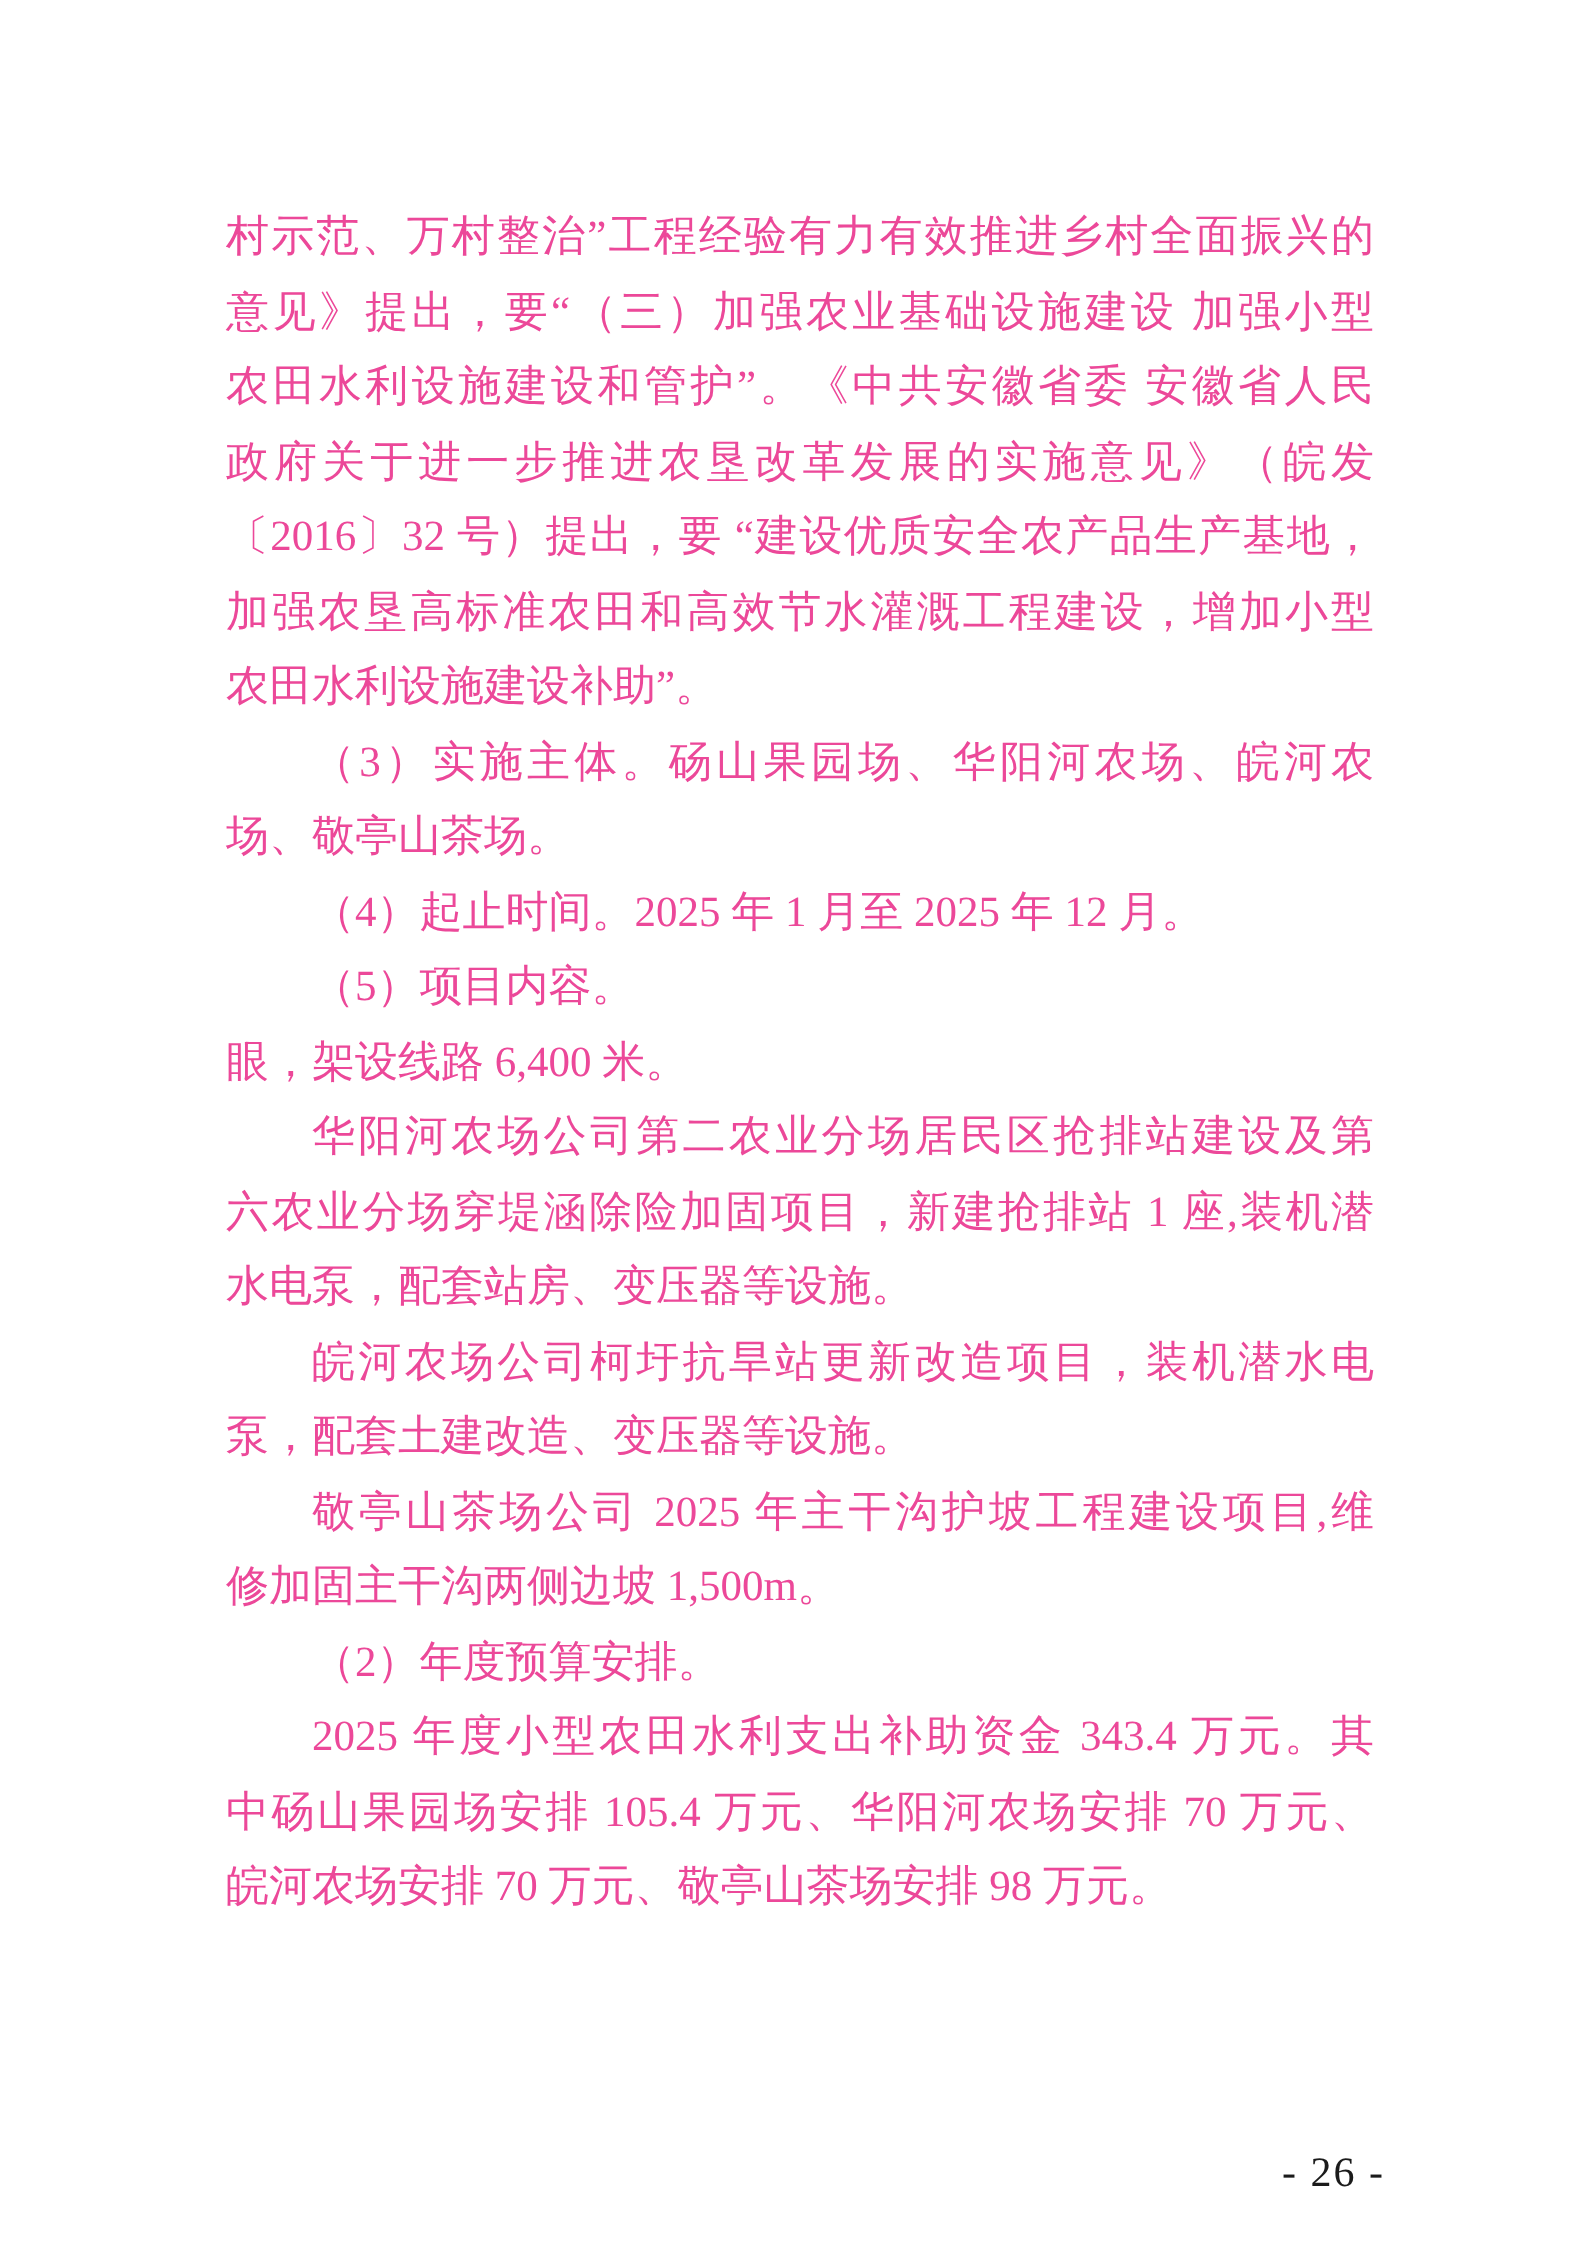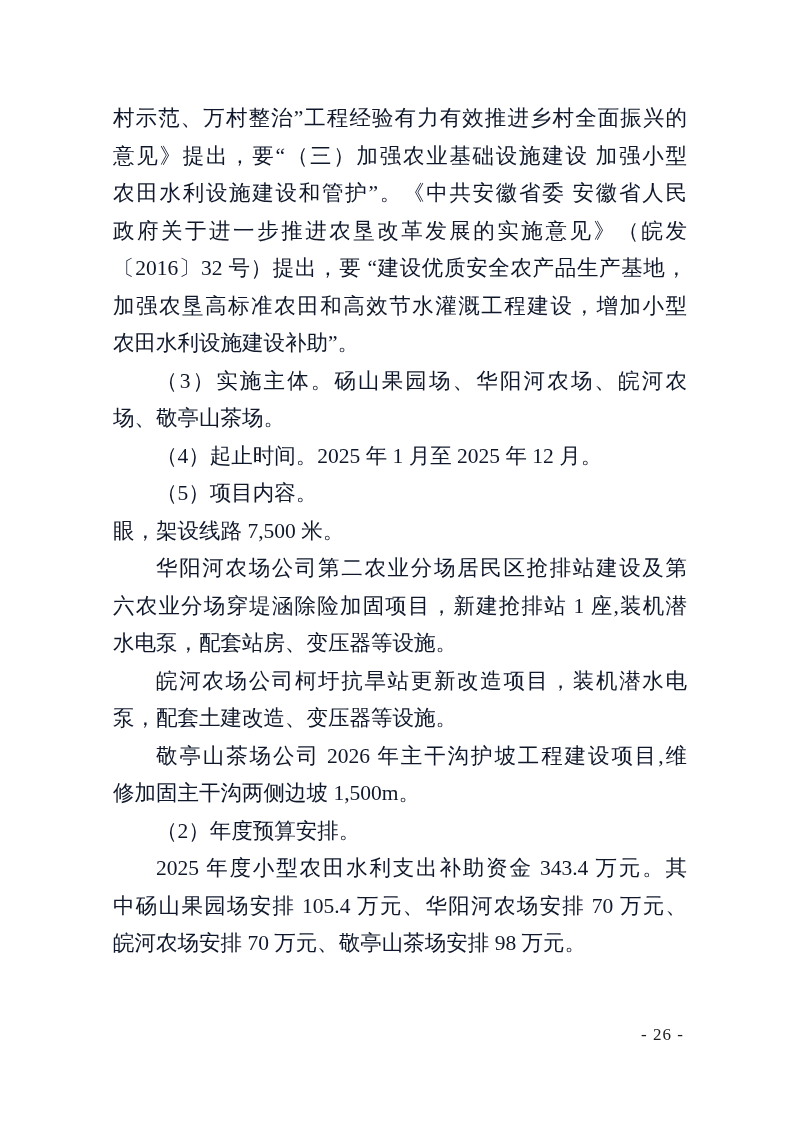--- a/index.html
+++ b/index.html
@@ -14,62 +14,62 @@
   .textblock {
     position: absolute;
     left: 113px;
     top: 100px;
     width: 574px;
   }
   .line {
     font-size: 21.5px;
     line-height: 37.5px;
     height: 37.5px;
-    color: #0f172a;
+    color: #ec4899;
     white-space: nowrap;
     text-align: justify;
     text-align-last: left;
   }
   .just {
     text-align-last: justify;
     text-justify: inter-character;
   }
   .indent { text-indent: 2em; }
   .pagenum {
     position: absolute;
     left: 641px;
-    top: 1025px;
-    font-size: 17px;
+    top: 1074px;
+    font-size: 21px;
     color: #1b1b1b;
     letter-spacing: 1px;
   }
 </style>
 </head>
 <body>
 
 <div class="page">
   <div class="textblock">
     <div class="line just">村示范、万村整治”工程经验有力有效推进乡村全面振兴的</div>
     <div class="line just">意见》提出，要“（三）加强农业基础设施建设 加强小型</div>
     <div class="line just">农田水利设施建设和管护”。《中共安徽省委 安徽省人民</div>
     <div class="line just">政府关于进一步推进农垦改革发展的实施意见》（皖发</div>
     <div class="line just">〔2016〕32 号）提出，要 “建设优质安全农产品生产基地，</div>
     <div class="line just">加强农垦高标准农田和高效节水灌溉工程建设，增加小型</div>
     <div class="line">农田水利设施建设补助”。</div>
     <div class="line just indent">（3）实施主体。砀山果园场、华阳河农场、皖河农</div>
     <div class="line">场、敬亭山茶场。</div>
     <div class="line indent">（4）起止时间。2025 年 1 月至 2025 年 12 月。</div>
     <div class="line indent">（5）项目内容。</div>
-    <div class="line">眼，架设线路 7,500 米。</div>
+    <div class="line">眼，架设线路 6,400 米。</div>
     <div class="line just indent">华阳河农场公司第二农业分场居民区抢排站建设及第</div>
     <div class="line just">六农业分场穿堤涵除险加固项目，新建抢排站 1 座,装机潜</div>
     <div class="line">水电泵，配套站房、变压器等设施。</div>
     <div class="line just indent">皖河农场公司柯圩抗旱站更新改造项目，装机潜水电</div>
     <div class="line">泵，配套土建改造、变压器等设施。</div>
-    <div class="line just indent">敬亭山茶场公司 2026 年主干沟护坡工程建设项目,维</div>
+    <div class="line just indent">敬亭山茶场公司 2025 年主干沟护坡工程建设项目,维</div>
     <div class="line">修加固主干沟两侧边坡 1,500m。</div>
     <div class="line indent">（2）年度预算安排。</div>
     <div class="line just indent">2025 年度小型农田水利支出补助资金 343.4 万元。其</div>
     <div class="line just">中砀山果园场安排 105.4 万元、华阳河农场安排 70 万元、</div>
     <div class="line">皖河农场安排 70 万元、敬亭山茶场安排 98 万元。</div>
   </div>
   <div class="pagenum">- 26 -</div>
 </div>
 
 </body></html>

